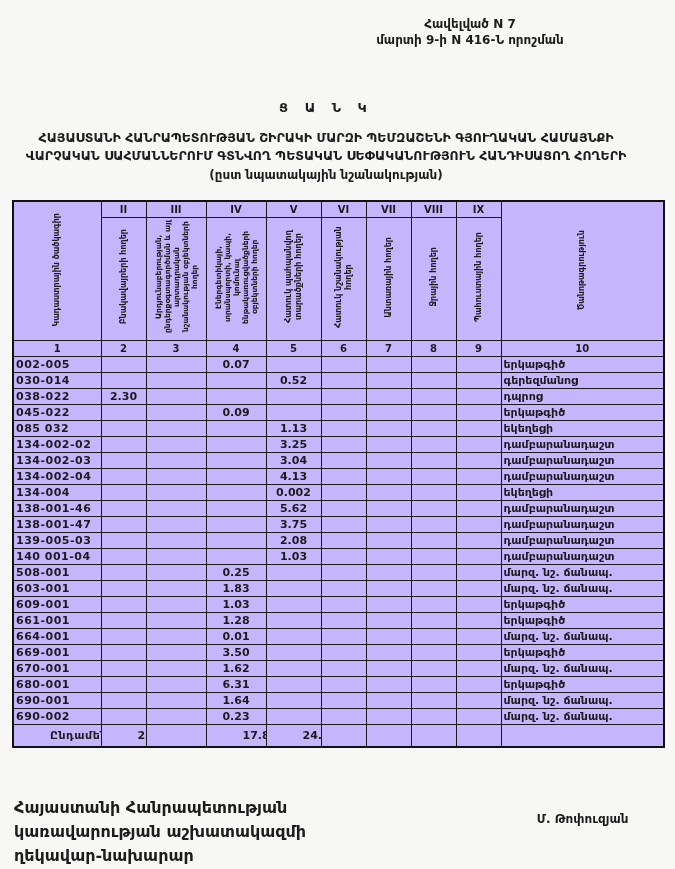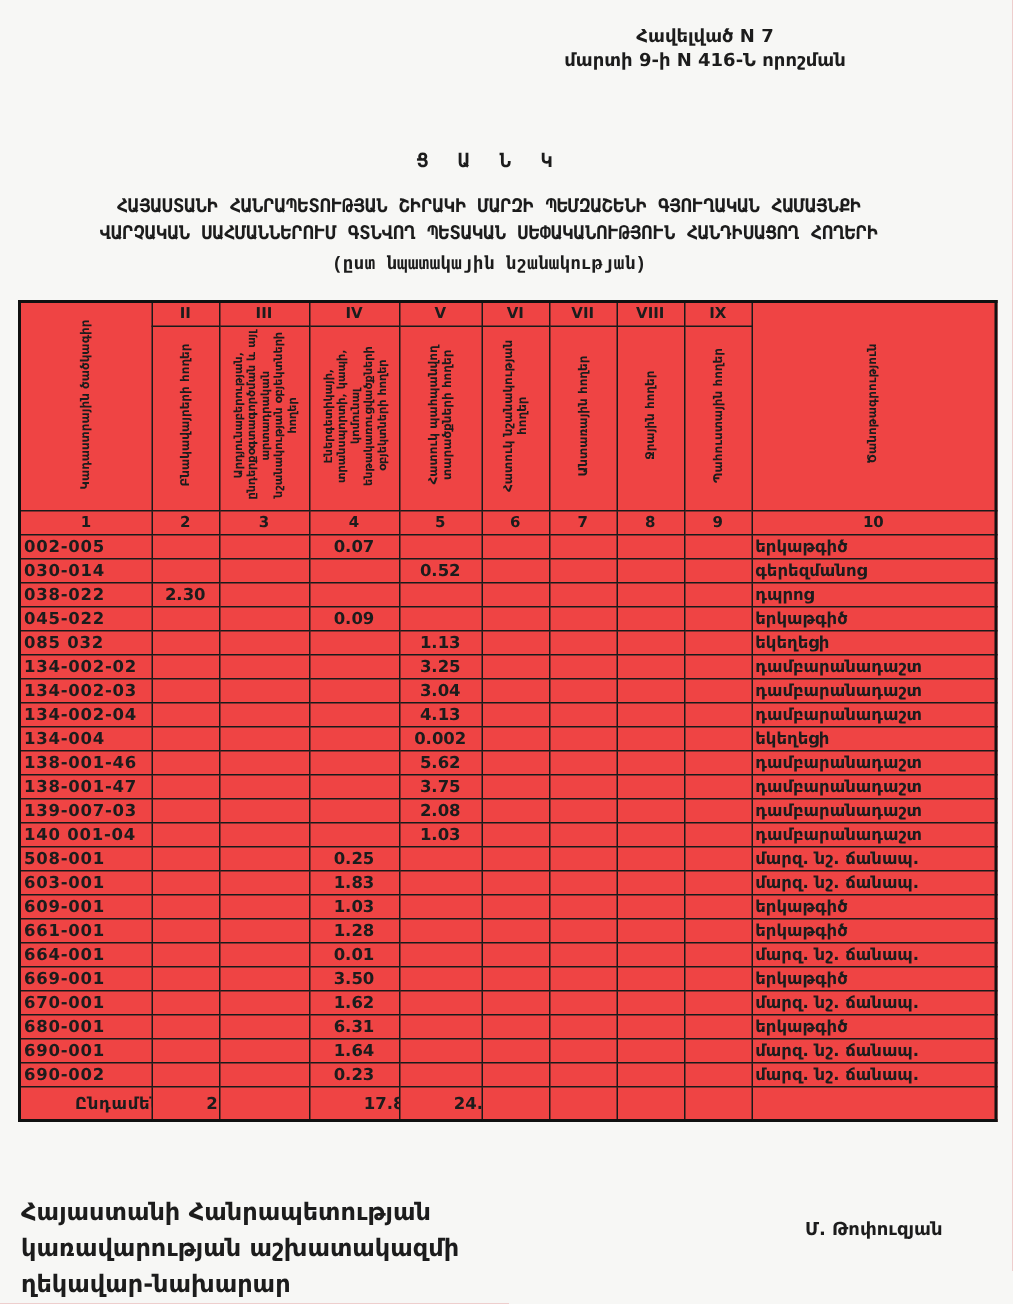--- a/index.html
+++ b/index.html
@@ -12,30 +12,30 @@
     font-family:"DejaVu Sans", sans-serif;
     overflow:hidden;
   }
   
   .appendix{
     position:absolute; top:16px; left:290px; width:360px;
     text-align:center;
     font-size:12px; font-weight:bold; line-height:1.35;
   }
   
-  .titleblock{ position:absolute; top:100px; left:0; width:652px; text-align:center;font-family:Liberation Mono, monospace; }
+  .titleblock{ position:absolute; top:100px; left:0; width:652px; text-align:center; }
   .doc-kind{ font-size:13px; font-weight:bold; letter-spacing:6px; margin-bottom:14px;}
   .doc-title{ font-size:12.5px; font-weight:bold; line-height:1.45; }
   .doc-sub{ font-size:12px; font-weight:bold; margin-top:3px;}
   
   table.landtable{
     position:absolute; top:200px; left:12px;
     border-collapse:collapse; table-layout:fixed;
     width:651px;
-    background:#ef4444;
+    background:#c4b5fd;
   }
   table.landtable th, table.landtable td{
     border:1px solid #1a1a1a;
     padding:0 2px;
     overflow:hidden;
     vertical-align:middle;
   }
   table.landtable{ border:2px solid #111; }
   tr.numerals th{ height:15px; font-size:10px; font-weight:bold; text-align:center;}
   tr.vheads th{ height:122px; text-align:center; vertical-align:middle;}
@@ -262,21 +262,21 @@
           <td class="num"></td>
           <td class="num"></td>
           <td class="num">3.75</td>
           <td class="num"></td>
           <td class="num"></td>
           <td class="num"></td>
           <td class="num"></td>
           <td class="note">դամբարանադաշտ</td>
         </tr>
         <tr>
-          <td class="code">139-007-03</td>
+          <td class="code">139-005-03</td>
           <td class="num"></td>
           <td class="num"></td>
           <td class="num"></td>
           <td class="num">2.08</td>
           <td class="num"></td>
           <td class="num"></td>
           <td class="num"></td>
           <td class="num"></td>
           <td class="note">դամբարանադաշտ</td>
         </tr>

